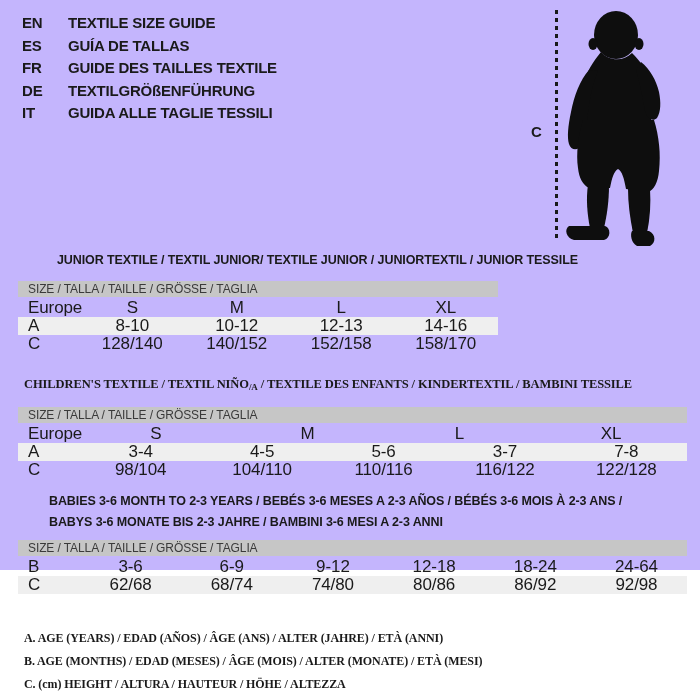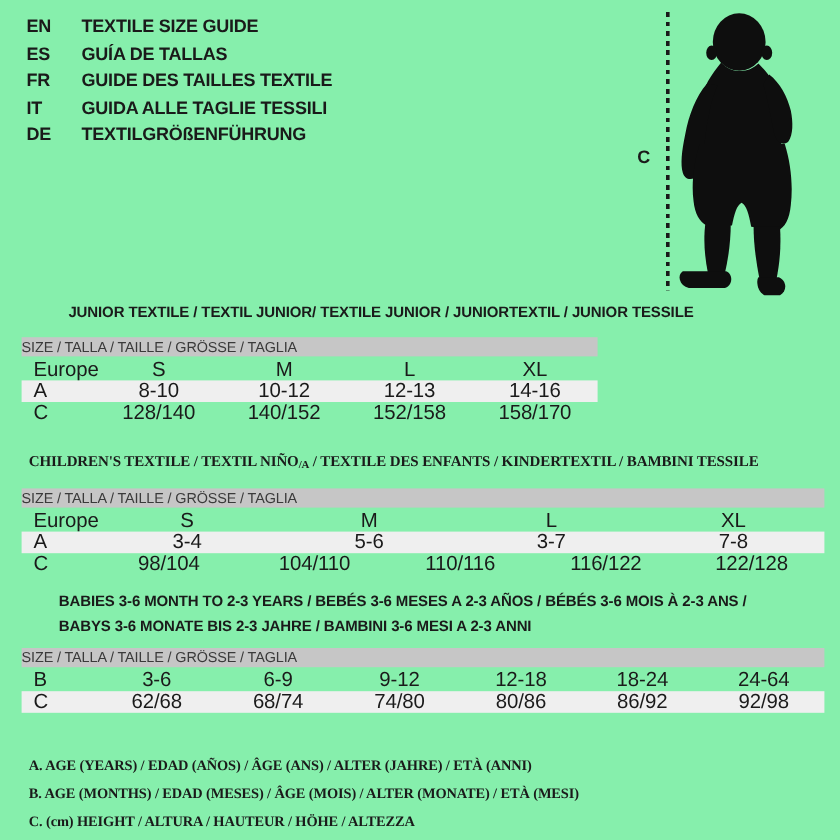--- a/index.html
+++ b/index.html
@@ -1,21 +1,21 @@
 <!DOCTYPE html>
 <html><head>
 <meta charset="utf-8">
 <style>
   html,body{margin:0;padding:0;}
   body{
     width:700px;height:700px;background:#ffffff;
     font-family:"Liberation Sans","DejaVu Sans",sans-serif;
     color:#1a1a1a;overflow:hidden;
   }
-  .page{position:relative;width:700px;height:700px;background:#86efac;}
+  .page{position:relative;width:700px;height:570px;background:#c4b5fd;}
 
   
   .lang-block{position:absolute;left:22px;top:12px;}
   .lang-row{display:flex;font-weight:bold;font-size:15px;line-height:22.5px;letter-spacing:-0.2px;}
   .lang-code{width:46px;}
 
   
   .fig-c{position:absolute;left:531px;top:123px;font-weight:bold;font-size:15px;}
   .dash-line{
     position:absolute;left:555px;top:10px;width:3px;height:232px;
@@ -24,21 +24,21 @@
   .silhouette{position:absolute;left:553px;top:6px;}
 
   
   .section-title{position:absolute;left:24px;font-weight:bold;font-size:12.5px;letter-spacing:-0.1px;line-height:21px;}
   .sub-a{font-size:9px;vertical-align:-2px;font-weight:bold;}
 
   
   .table{position:absolute;left:18px;}
   .size-bar{
     background:#c6c6c6;height:16px;line-height:16px;font-size:12px;
-    color:#3a3a3a;margin-bottom:2px;letter-spacing:-0.1px;
+    padding-left:10px;color:#3a3a3a;margin-bottom:2px;letter-spacing:-0.1px;
   }
   .trow{display:flex;height:18px;line-height:18px;font-size:17px;letter-spacing:-0.1px;}
   .rows .trow:nth-child(2){background:#efefef;}
   .tlabel{width:62px;padding-left:10px;box-sizing:border-box;}
   .tcell{flex:1;text-align:center;}
 
   #table1{top:281px;width:480px;}
   #table2{top:407px;width:669px;}
   #table3{top:540px;width:669px;}
   #title1{top:250px;margin-left:33px;}
@@ -60,26 +60,26 @@
     </div>
     <div class="lang-row">
       <span class="lang-code">ES</span>
       <span>GUÍA DE TALLAS</span>
     </div>
     <div class="lang-row">
       <span class="lang-code">FR</span>
       <span>GUIDE DES TAILLES TEXTILE</span>
     </div>
     <div class="lang-row">
+      <span class="lang-code">DE</span>
+      <span>TEXTILGRÖßENFÜHRUNG</span>
+    </div>
+    <div class="lang-row">
       <span class="lang-code">IT</span>
       <span>GUIDA ALLE TAGLIE TESSILI</span>
-    </div>
-    <div class="lang-row">
-      <span class="lang-code">DE</span>
-      <span>TEXTILGRÖßENFÜHRUNG</span>
     </div>
   </div>
 
   <span class="fig-c">C</span>
   <div class="dash-line"></div>
   <svg class="silhouette" width="130" height="242" viewBox="0 0 130 242">
     <g fill="#0e0e0e">
       <ellipse cx="63" cy="29" rx="22" ry="24"></ellipse>
       <ellipse cx="40" cy="38" rx="4.5" ry="6"></ellipse>
       <ellipse cx="86" cy="38" rx="4.5" ry="6"></ellipse>
@@ -131,20 +131,21 @@
         <div class="trow">
           <div class="tlabel">Europe</div>
           <div class="tcell">S</div>
           <div class="tcell">M</div>
           <div class="tcell">L</div>
           <div class="tcell">XL</div>
         </div>
         <div class="trow">
           <div class="tlabel">A</div>
           <div class="tcell">3-4</div>
+          <div class="tcell">4-5</div>
           <div class="tcell">5-6</div>
           <div class="tcell">3-7</div>
           <div class="tcell">7-8</div>
         </div>
         <div class="trow">
           <div class="tlabel">C</div>
           <div class="tcell">98/104</div>
           <div class="tcell">104/110</div>
           <div class="tcell">110/116</div>
           <div class="tcell">116/122</div>

